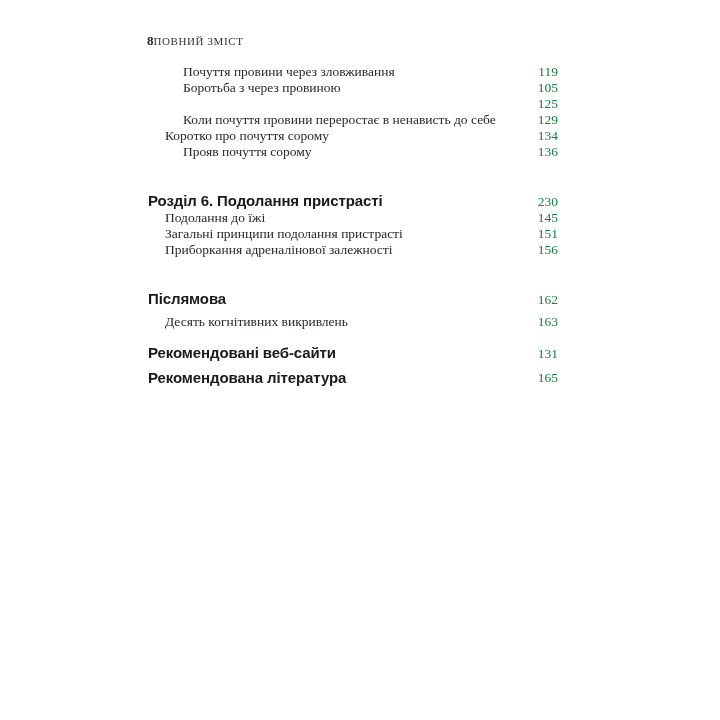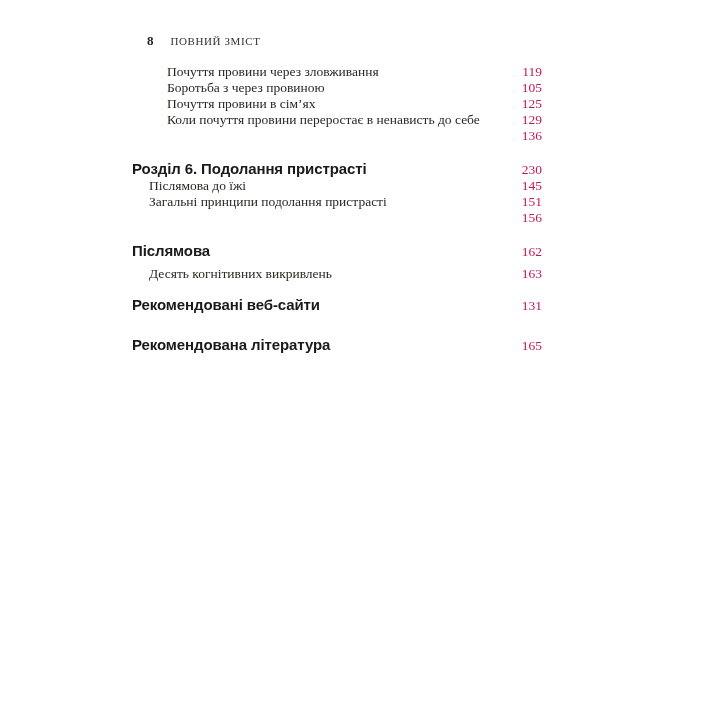--- a/index.html
+++ b/index.html
@@ -21,61 +21,60 @@
     left: 147px;
     top: 33px;
     display: flex;
     align-items: baseline;
   }
   .folio {
     font: 700 13px "Liberation Serif", serif;
     color: #262320;
   }
   .running-title {
-    margin-left: 17px;
     font: 400 11px "Liberation Serif", serif;
     letter-spacing: 0.6px;
     color: #36322d;
   }
 
   
   .toc {
     position: absolute;
-    left: 132px;
+    left: 148px;
     top: 64px;
     width: 410px;
   }
   .row {
     display: flex;
     align-items: baseline;
     line-height: 17px;
     font: 400 13.5px "Liberation Serif", serif;
     color: #2b2722;
   }
   .row .title {
     white-space: nowrap;
   }
   .row .page {
     margin-left: auto;
     padding-left: 12px;
     font: 400 13.5px "Liberation Serif", serif;
-    color: #be185d;
+    color: #15803d;
   }
   .lvl1 .title { padding-left: 17px; }
   .lvl2 .title { padding-left: 35px; }
   .chapter { line-height: 20px; }
   .chapter .title {
     font: 700 15px "Liberation Sans", sans-serif;
     letter-spacing: -0.1px;
     color: #1a1a1a;
   }
-  .gap-lg { margin-top: 16px; text-align: right; }
+  .gap-lg { margin-top: 32px; text-align: right; }
   .gap-md { margin-top: 14px; justify-content: center; }
   .gap-sm { margin-top: 6px; gap: 12px; }
-  .gap-xs { margin-top: 22px; }
+  .gap-xs { margin-top: 7px; align-items: flex-end; }
 </style>
 </head>
 <body>
 
 <div class="canvas">
 
   <div class="running-head">
     <span class="folio">8</span>
     <span class="running-title">ПОВНИЙ ЗМІСТ</span>
   </div>
@@ -84,44 +83,49 @@
 
     <div class="row lvl2">
       <span class="title">Почуття провини через зловживання</span>
       <span class="page">119</span>
     </div>
     <div class="row lvl2">
       <span class="title">Боротьба з через провиною</span>
       <span class="page">105</span>
     </div>
     <div class="row lvl2">
-      <span class="title">Почуття провини в сім’ях</span>
       <span class="page">125</span>
     </div>
     <div class="row lvl2">
       <span class="title">Коли почуття провини переростає в ненависть до себе</span>
       <span class="page">129</span>
     </div>
+    <div class="row lvl1">
+      <span class="title">Коротко про почуття сорому</span>
+      <span class="page">134</span>
+    </div>
     <div class="row lvl2">
+      <span class="title">Прояв почуття сорому</span>
       <span class="page">136</span>
     </div>
 
     <div class="row chapter gap-lg">
       <span class="title">Розділ 6. Подолання пристрасті</span>
       <span class="page">230</span>
     </div>
     <div class="row lvl1">
-      <span class="title">Післямова до їжі</span>
+      <span class="title">Подолання до їжі</span>
       <span class="page">145</span>
     </div>
     <div class="row lvl1">
       <span class="title">Загальні принципи подолання пристрасті</span>
       <span class="page">151</span>
     </div>
     <div class="row lvl1">
+      <span class="title">Приборкання адреналінової залежності</span>
       <span class="page">156</span>
     </div>
 
     <div class="row chapter gap-lg">
       <span class="title">Післямова</span>
       <span class="page">162</span>
     </div>
     <div class="row lvl1 gap-sm">
       <span class="title">Десять когнітивних викривлень</span>
       <span class="page">163</span>

